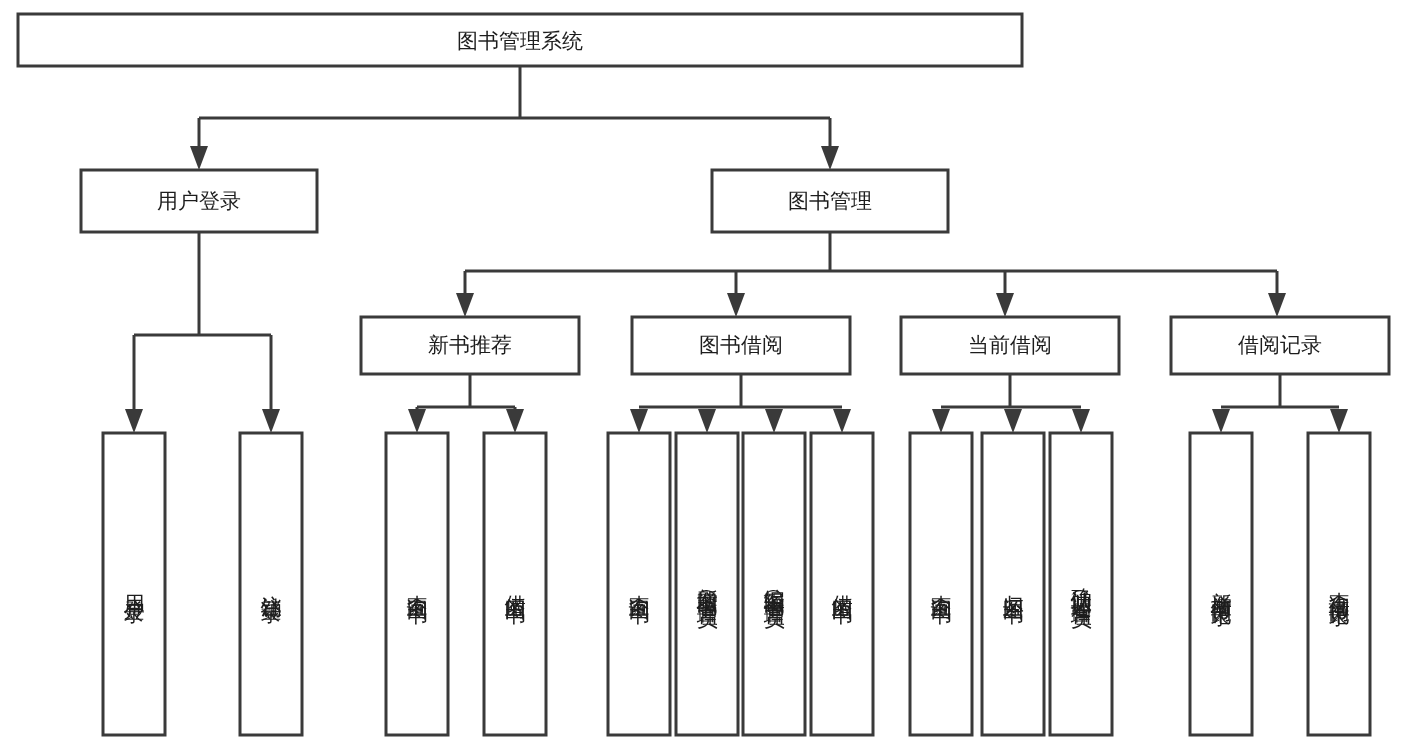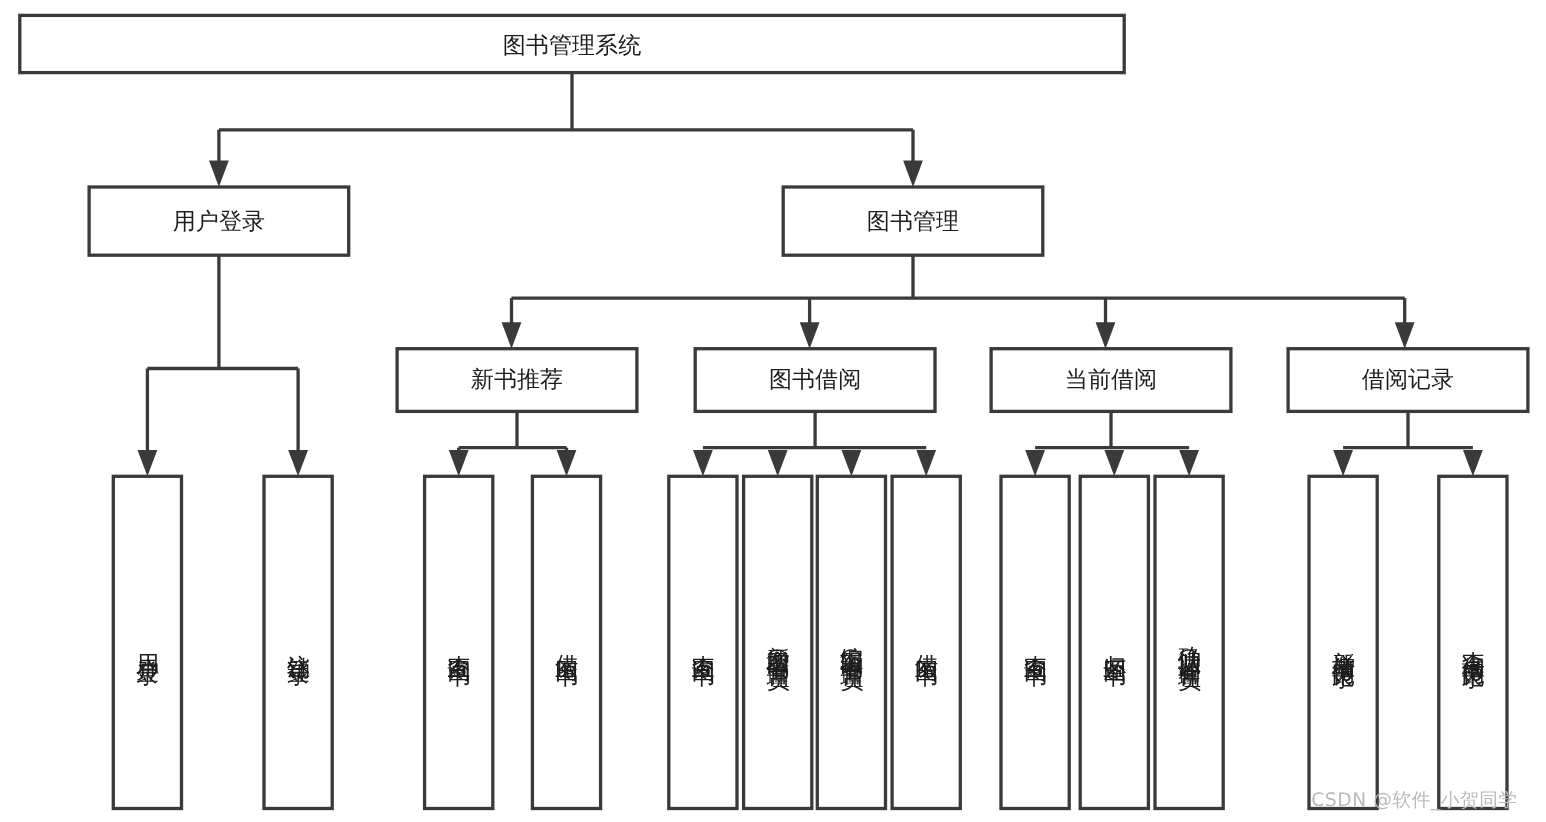--- a/index.html
+++ b/index.html
@@ -192,15 +192,14 @@
   <div class="leaf-label" style="left:608px;  top:433px; width:62px; height:302px;">查询图书</div>
   <div class="leaf-label" style="left:676px;  top:433px; width:62px; height:302px;">新增图书（管理员）</div>
   <div class="leaf-label" style="left:743px;  top:433px; width:62px; height:302px;">编辑图书（管理员）</div>
   <div class="leaf-label" style="left:811px;  top:433px; width:62px; height:302px;">借阅图书</div>
   <div class="leaf-label" style="left:910px;  top:433px; width:62px; height:302px;">查询图书</div>
   <div class="leaf-label" style="left:982px;  top:433px; width:62px; height:302px;">归还图书</div>
   <div class="leaf-label" style="left:1050px; top:433px; width:62px; height:302px;">确认归还（管理员）</div>
   <div class="leaf-label" style="left:1190px; top:433px; width:62px; height:302px;">新增借阅记录</div>
   <div class="leaf-label" style="left:1308px; top:433px; width:62px; height:302px;">查询借阅记录</div>
 
-  <div class="watermark" style="left:1192px; top:716px;">CSDN @软件_小贺同学</div>
 
 </div>
 
 </body></html>

